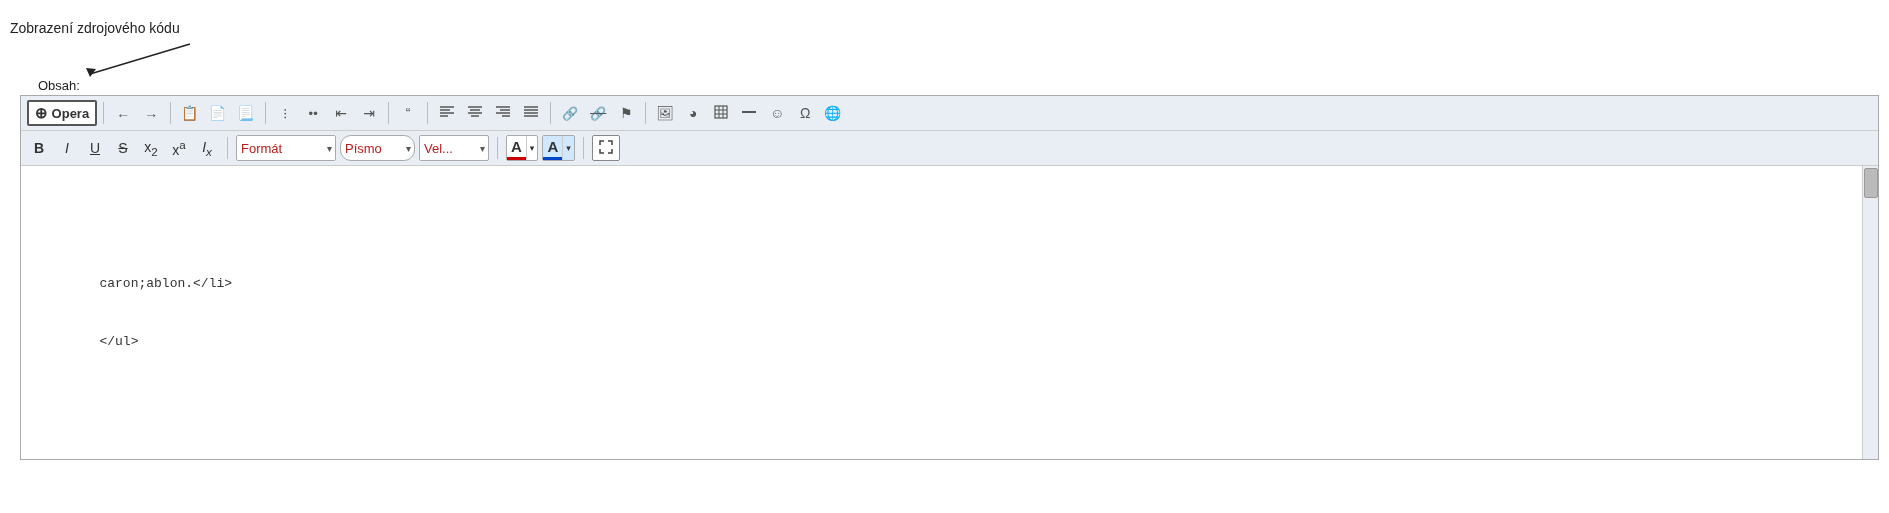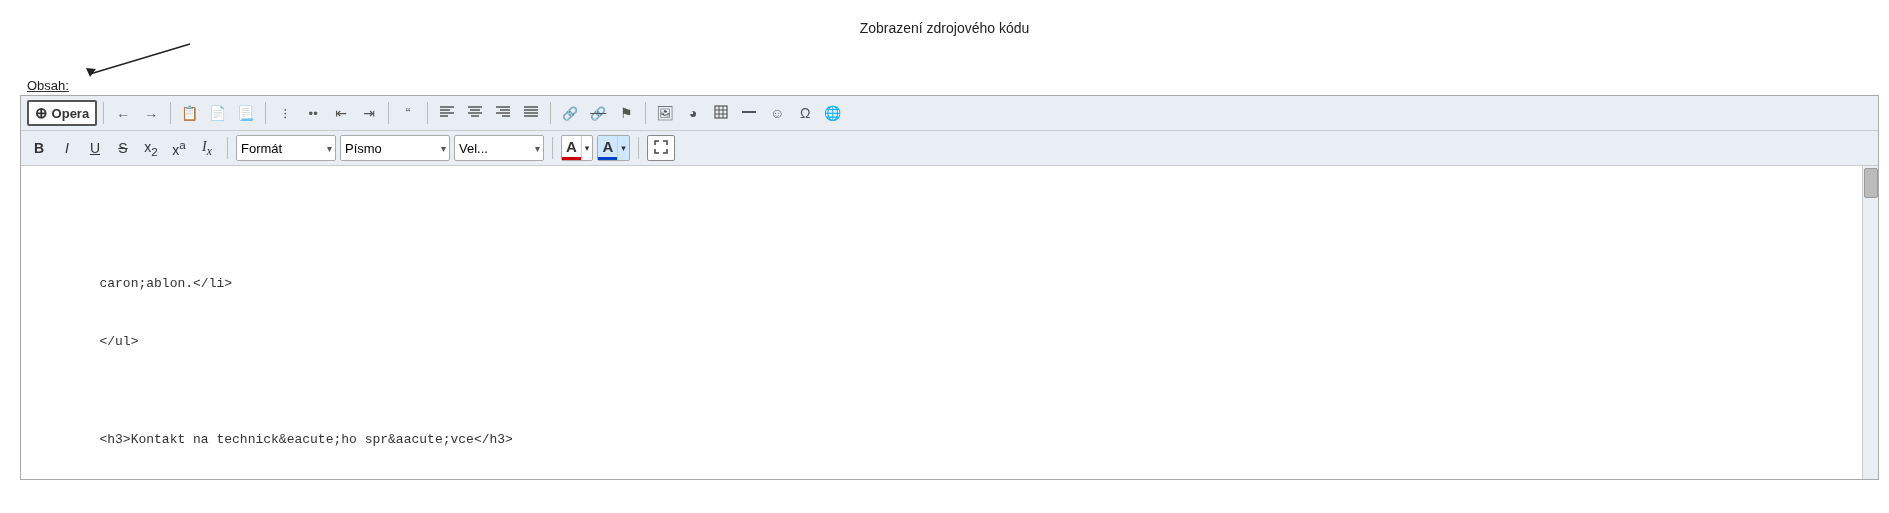--- a/index.html
+++ b/index.html
@@ -82,21 +82,21 @@
       margin: 0 4px;
     }
 
     .toolbar-select {
       height: 26px;
       border: 1px solid #aaa;
       border-radius: 2px;
       background: #fff;
       padding: 0 4px;
       font-size: 13px;
-      color: #000000;
+      color: #b91c1c;
       cursor: pointer;
       appearance: none;
       -webkit-appearance: none;
       padding-right: 18px;
       position: relative;
     }
 
     .select-wrapper {
       position: relative;
       display: inline-flex;
@@ -105,22 +105,22 @@
     .select-wrapper::after {
       content: '▾';
       position: absolute;
       right: 4px;
       font-size: 10px;
       color: #555;
       pointer-events: none;
     }
 
     .format-select { width: 100px; }
-    .font-select { width: 110px; }
-    .size-select { width: 90px; }
+    .font-select { width: 75px; border-radius: 11px; }
+    .size-select { width: 70px; }
 
     
     .text-format-btn {
       display: inline-flex;
       align-items: center;
       justify-content: center;
       background: transparent;
       border: none;
       border-radius: 2px;
       padding: 2px 5px;
@@ -211,29 +211,27 @@
       background: #fff;
       border: 1px solid #888;
       border-radius: 2px;
       padding: 3px;
       cursor: pointer;
       width: 28px;
       height: 26px;
     }
 
     .top-annotation {
-      text-align: center;
       margin-bottom: 6px;
       font-size: 14px;
       color: #222;
     }
     .obsah-section {
-      margin-left: 7px;
+      margin-left: 18px;
       margin-bottom: 2px;
-      text-decoration: underline;
     }
   </style>
 </head>
 <body>
 
 <div class="top-annotation">
   <span>Zobrazení zdrojového kódu</span>
 </div>
 
 <div style="display:flex; align-items:flex-start; margin-bottom:0; margin-left:10px;">
@@ -414,21 +412,21 @@
       </button>
 
       <button class="text-format-btn">
         <span>x<sub>2</sub></span>
       </button>
 
       <button class="text-format-btn">
         <span>x<sup>a</sup></span>
       </button>
 
-      <button class="text-format-btn" style="font-style:italic;font-family:Liberation Serif, serif;">
+      <button class="text-format-btn" style="font-style:italic;">
         <span><em>I</em><sub>x</sub></span>
       </button>
 
       <div class="toolbar-separator"></div>
 
       <div class="select-wrapper">
         <select class="toolbar-select format-select">
           <option>Formát</option>
           <option>Nadpis 1</option>
           <option>Nadpis 2</option>
@@ -483,20 +481,19 @@
 
     <div class="scrollbar-area">
       <div class="editor-content" contenteditable="false" style="">
         <br>
         <br>
         <span>caron;ablon.&lt;/li&gt;</span>
         <br>
         <span>&lt;/ul&gt;</span>
         <br>
         <br>
-        <span>&lt;h3&gt;Kontakt na technick&amp;eacute;ho spr&amp;aacute;vce&lt;/h3&gt;</span>
       </div>
       <div class="scrollbar-right">
         <div class="scrollbar-thumb"></div>
       </div>
     </div>
   </div>
 </div>
 
 </body></html>

